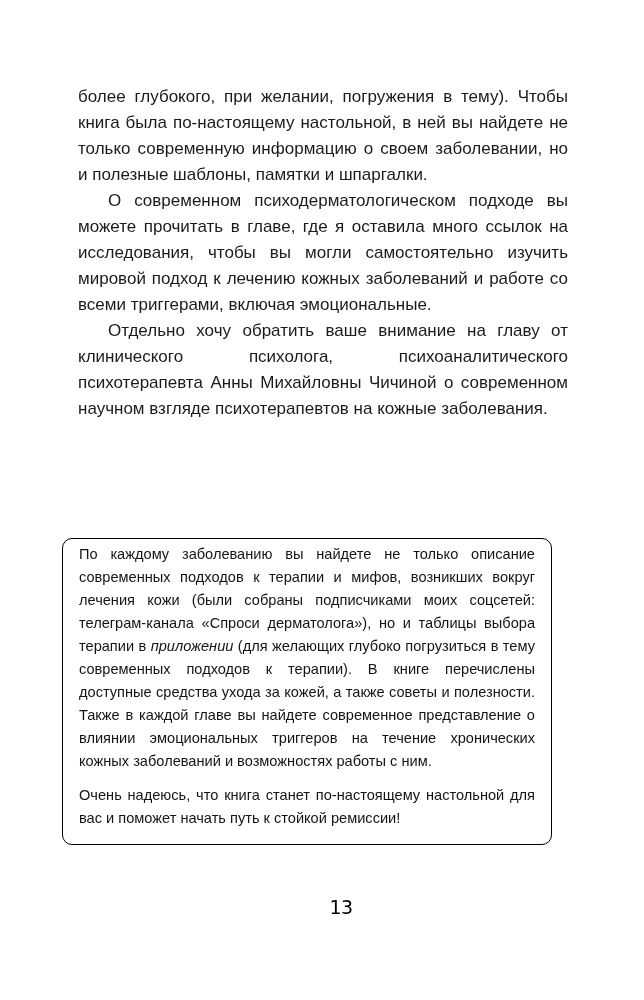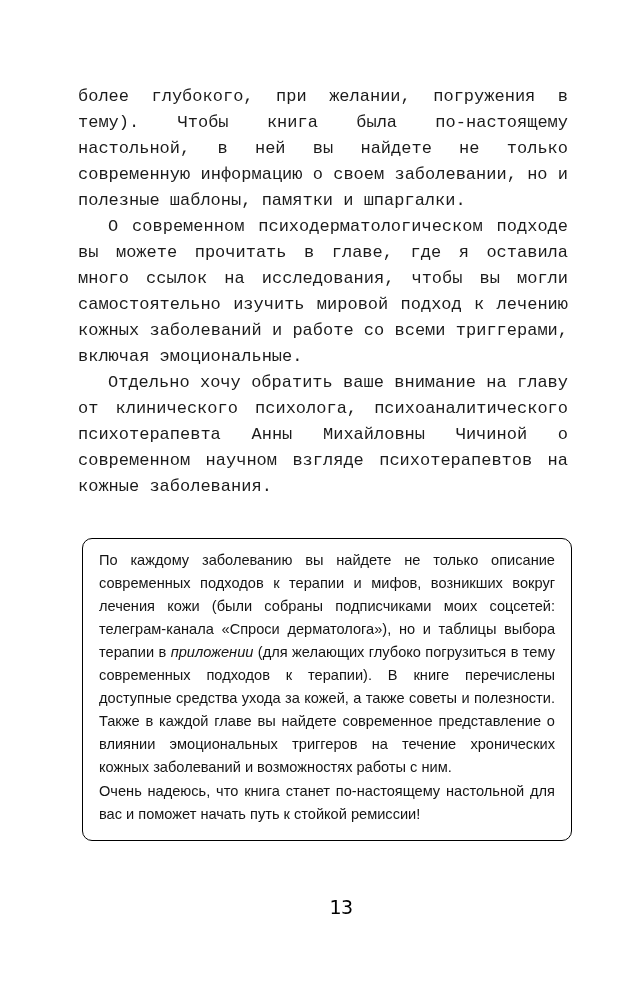--- a/index.html
+++ b/index.html
@@ -13,51 +13,51 @@
     height: 1000px;
     background: #ffffff;
     color: #1b1b1b;
     overflow: hidden;
   }
   .text-block {
     position: absolute;
     left: 78px;
     top: 84px;
     width: 490px;
-    font-family: Liberation Mono, monospace;
+    font-family: Liberation Sans, sans-serif;
     font-size: 17px;
     line-height: 26px;
     text-align: justify;
   }
   .para {
     margin: 0;
   }
   .para.indent {
     text-indent: 30px;
   }
   .info-box {
     position: absolute;
-    left: 82px;
+    left: 62px;
     top: 538px;
     width: 490px;
     box-sizing: border-box;
     border: 1.5px solid #000000;
     border-radius: 10px;
-    padding: 10px 16px 14px 16px;
+    padding: 4px 16px 14px 16px;
     font-family: "Liberation Sans", "DejaVu Sans", sans-serif;
     font-size: 14.6px;
     line-height: 23px;
     text-align: justify;
     color: #141414;
   }
   .box-para {
     margin: 0;
   }
   .box-para + .box-para {
-    margin-top: 1px;
+    margin-top: 11px;
   }
   .italic-term {
     font-style: italic;
   }
   .page-number {
     position: absolute;
     left: 0;
     top: 896px;
     width: 644px;
     text-align: center;

